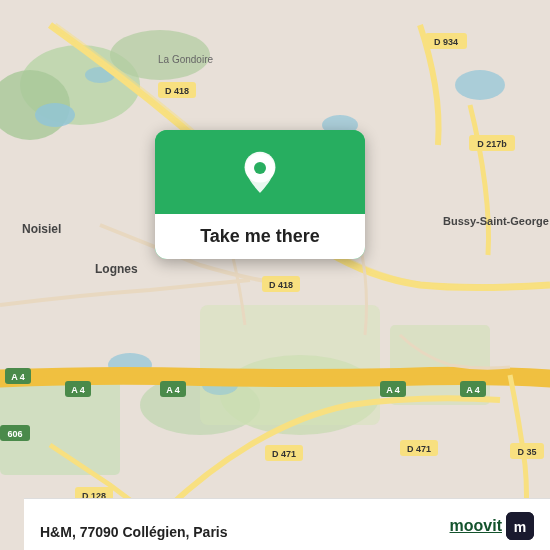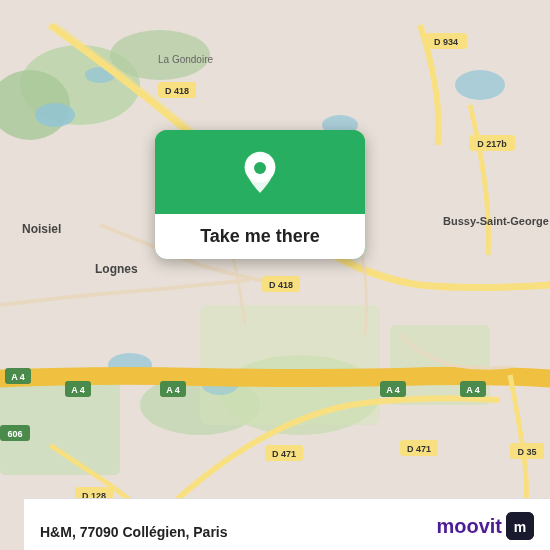--- a/index.html
+++ b/index.html
@@ -63,23 +63,24 @@
     }
 
     
     #moovit-logo {
       display: flex;
       align-items: center;
       gap: 4px;
     }
 
     #moovit-text {
-      font-size: 20px;
-      font-weight: bold;
-      color: #4c1d95;
+      font-size: 16px;
+      font-weight: bold;
+      color: #14532d;
+      text-decoration: underline;
     }
 
     #moovit-icon {
       width: 28px;
       height: 28px;
       background: #1a1a2e;
       border-radius: 6px;
       display: flex;
       align-items: center;
       justify-content: center;

